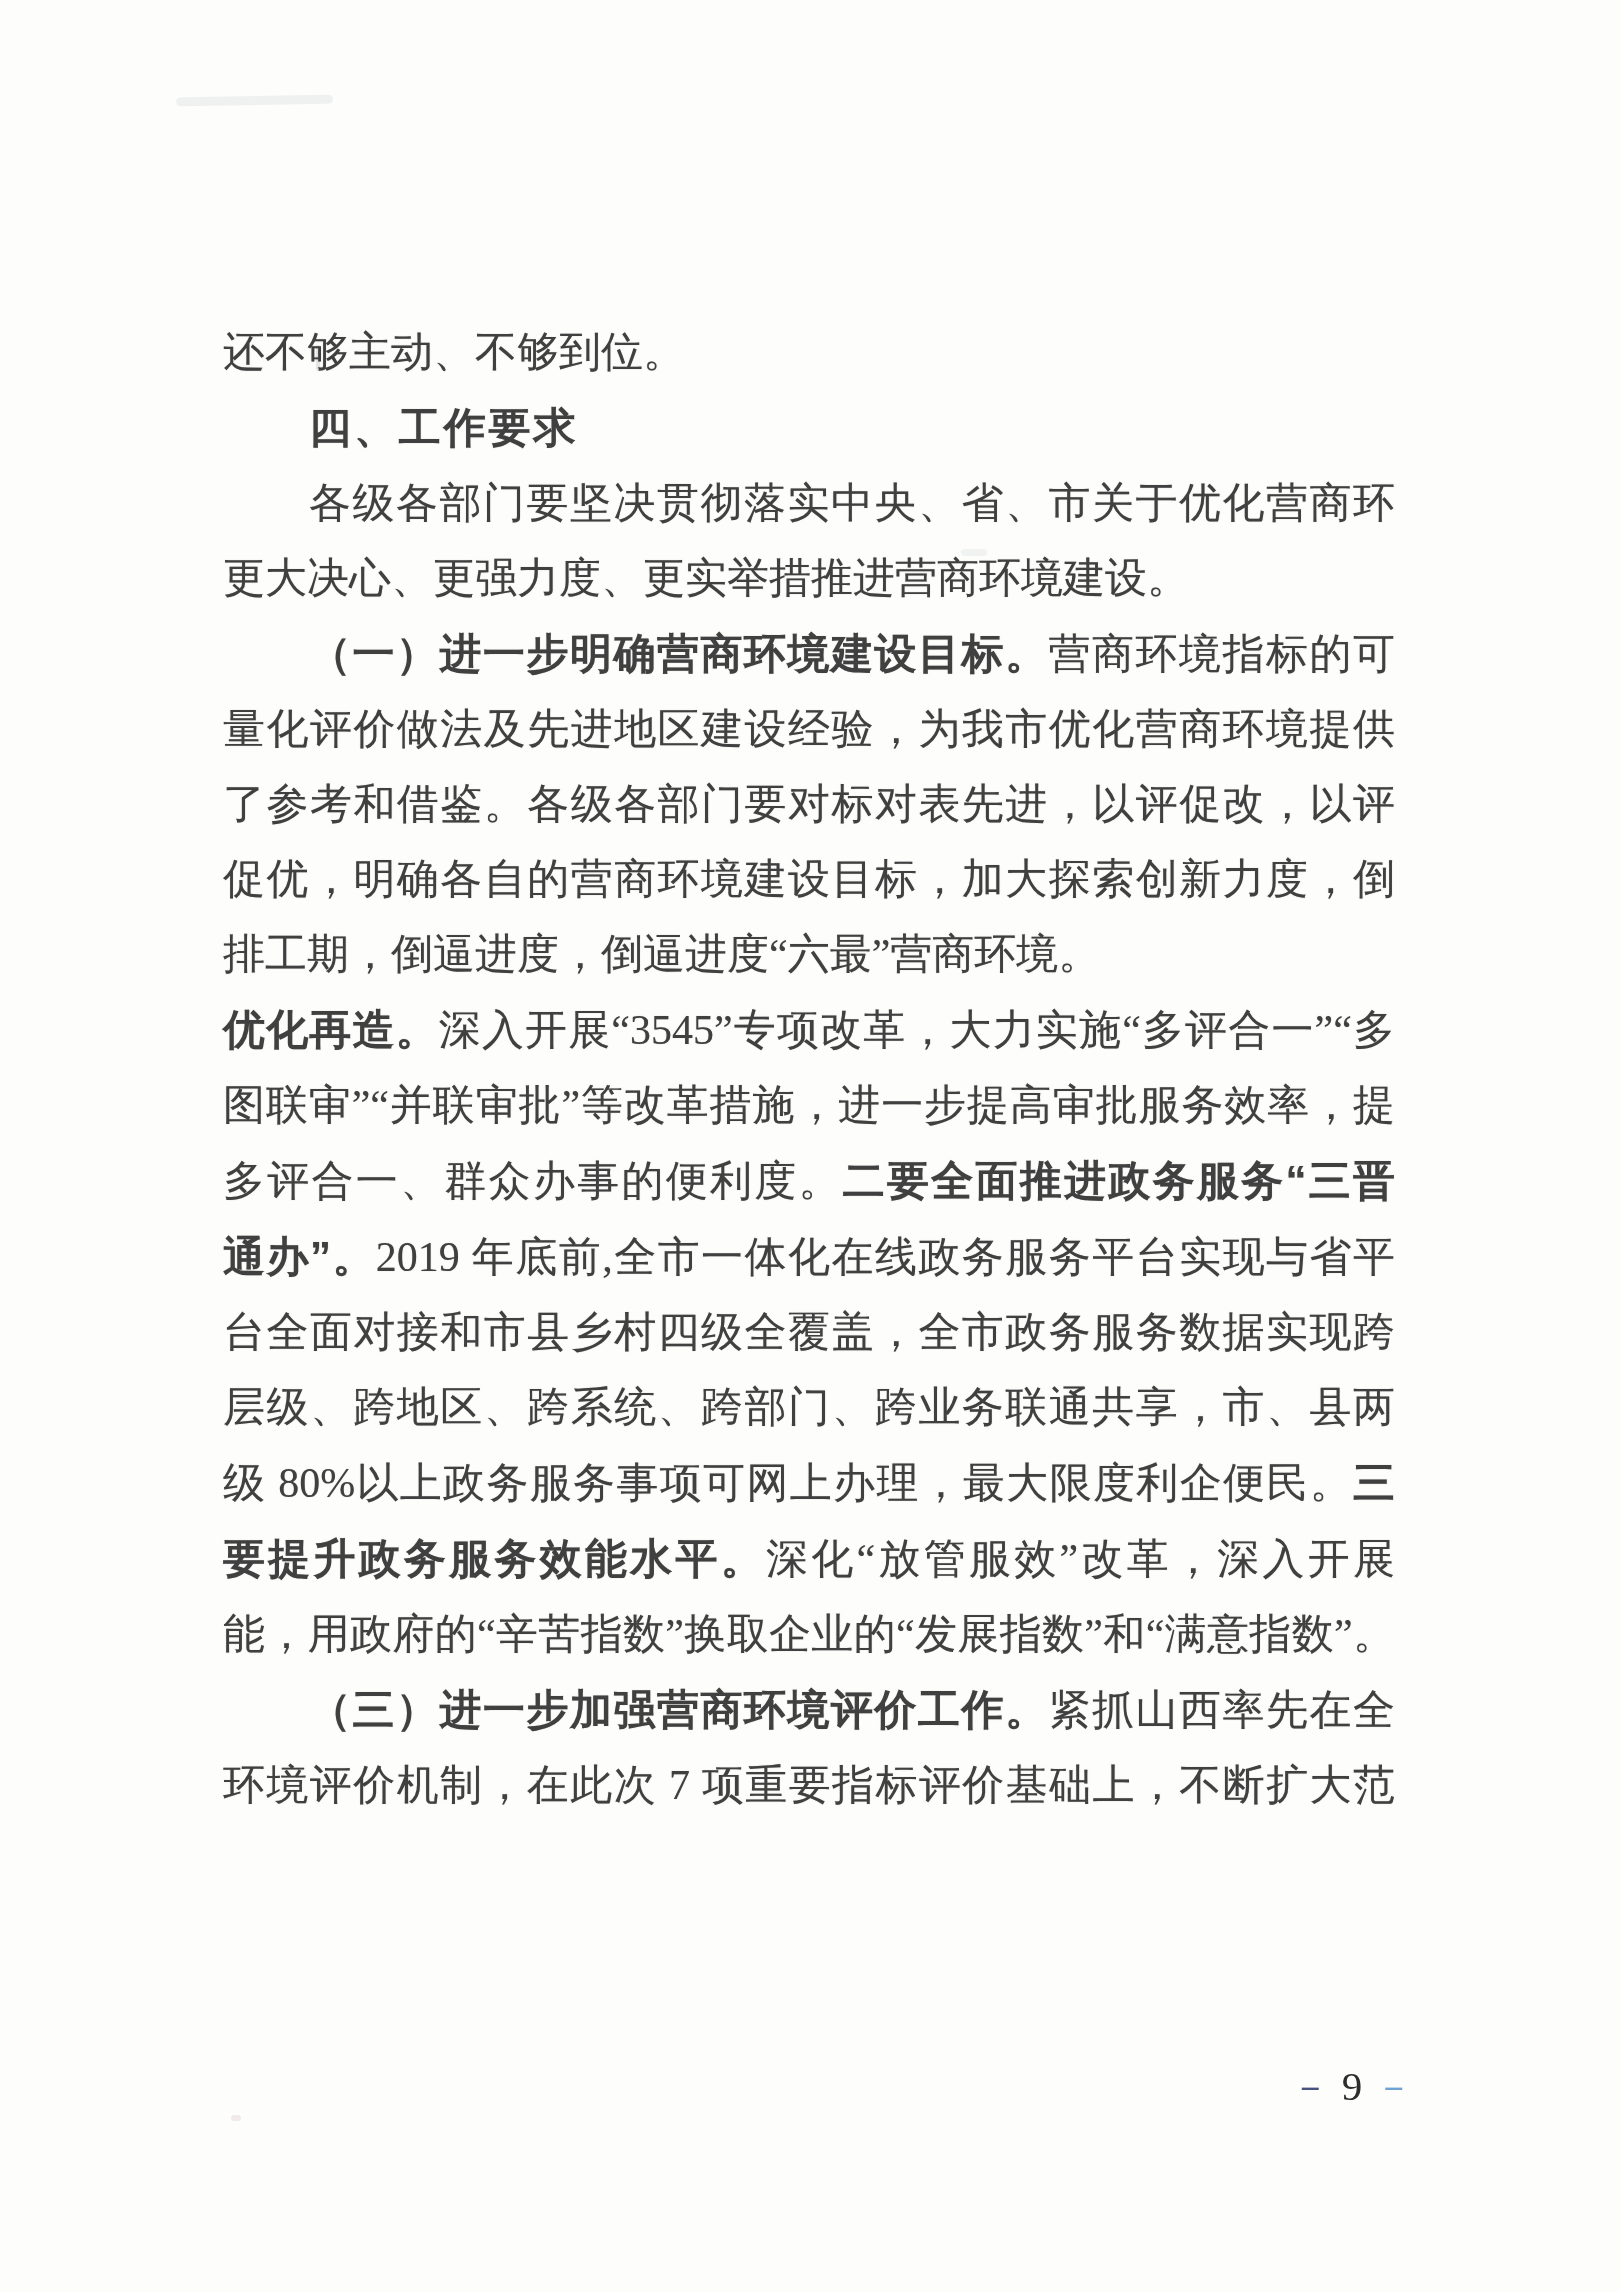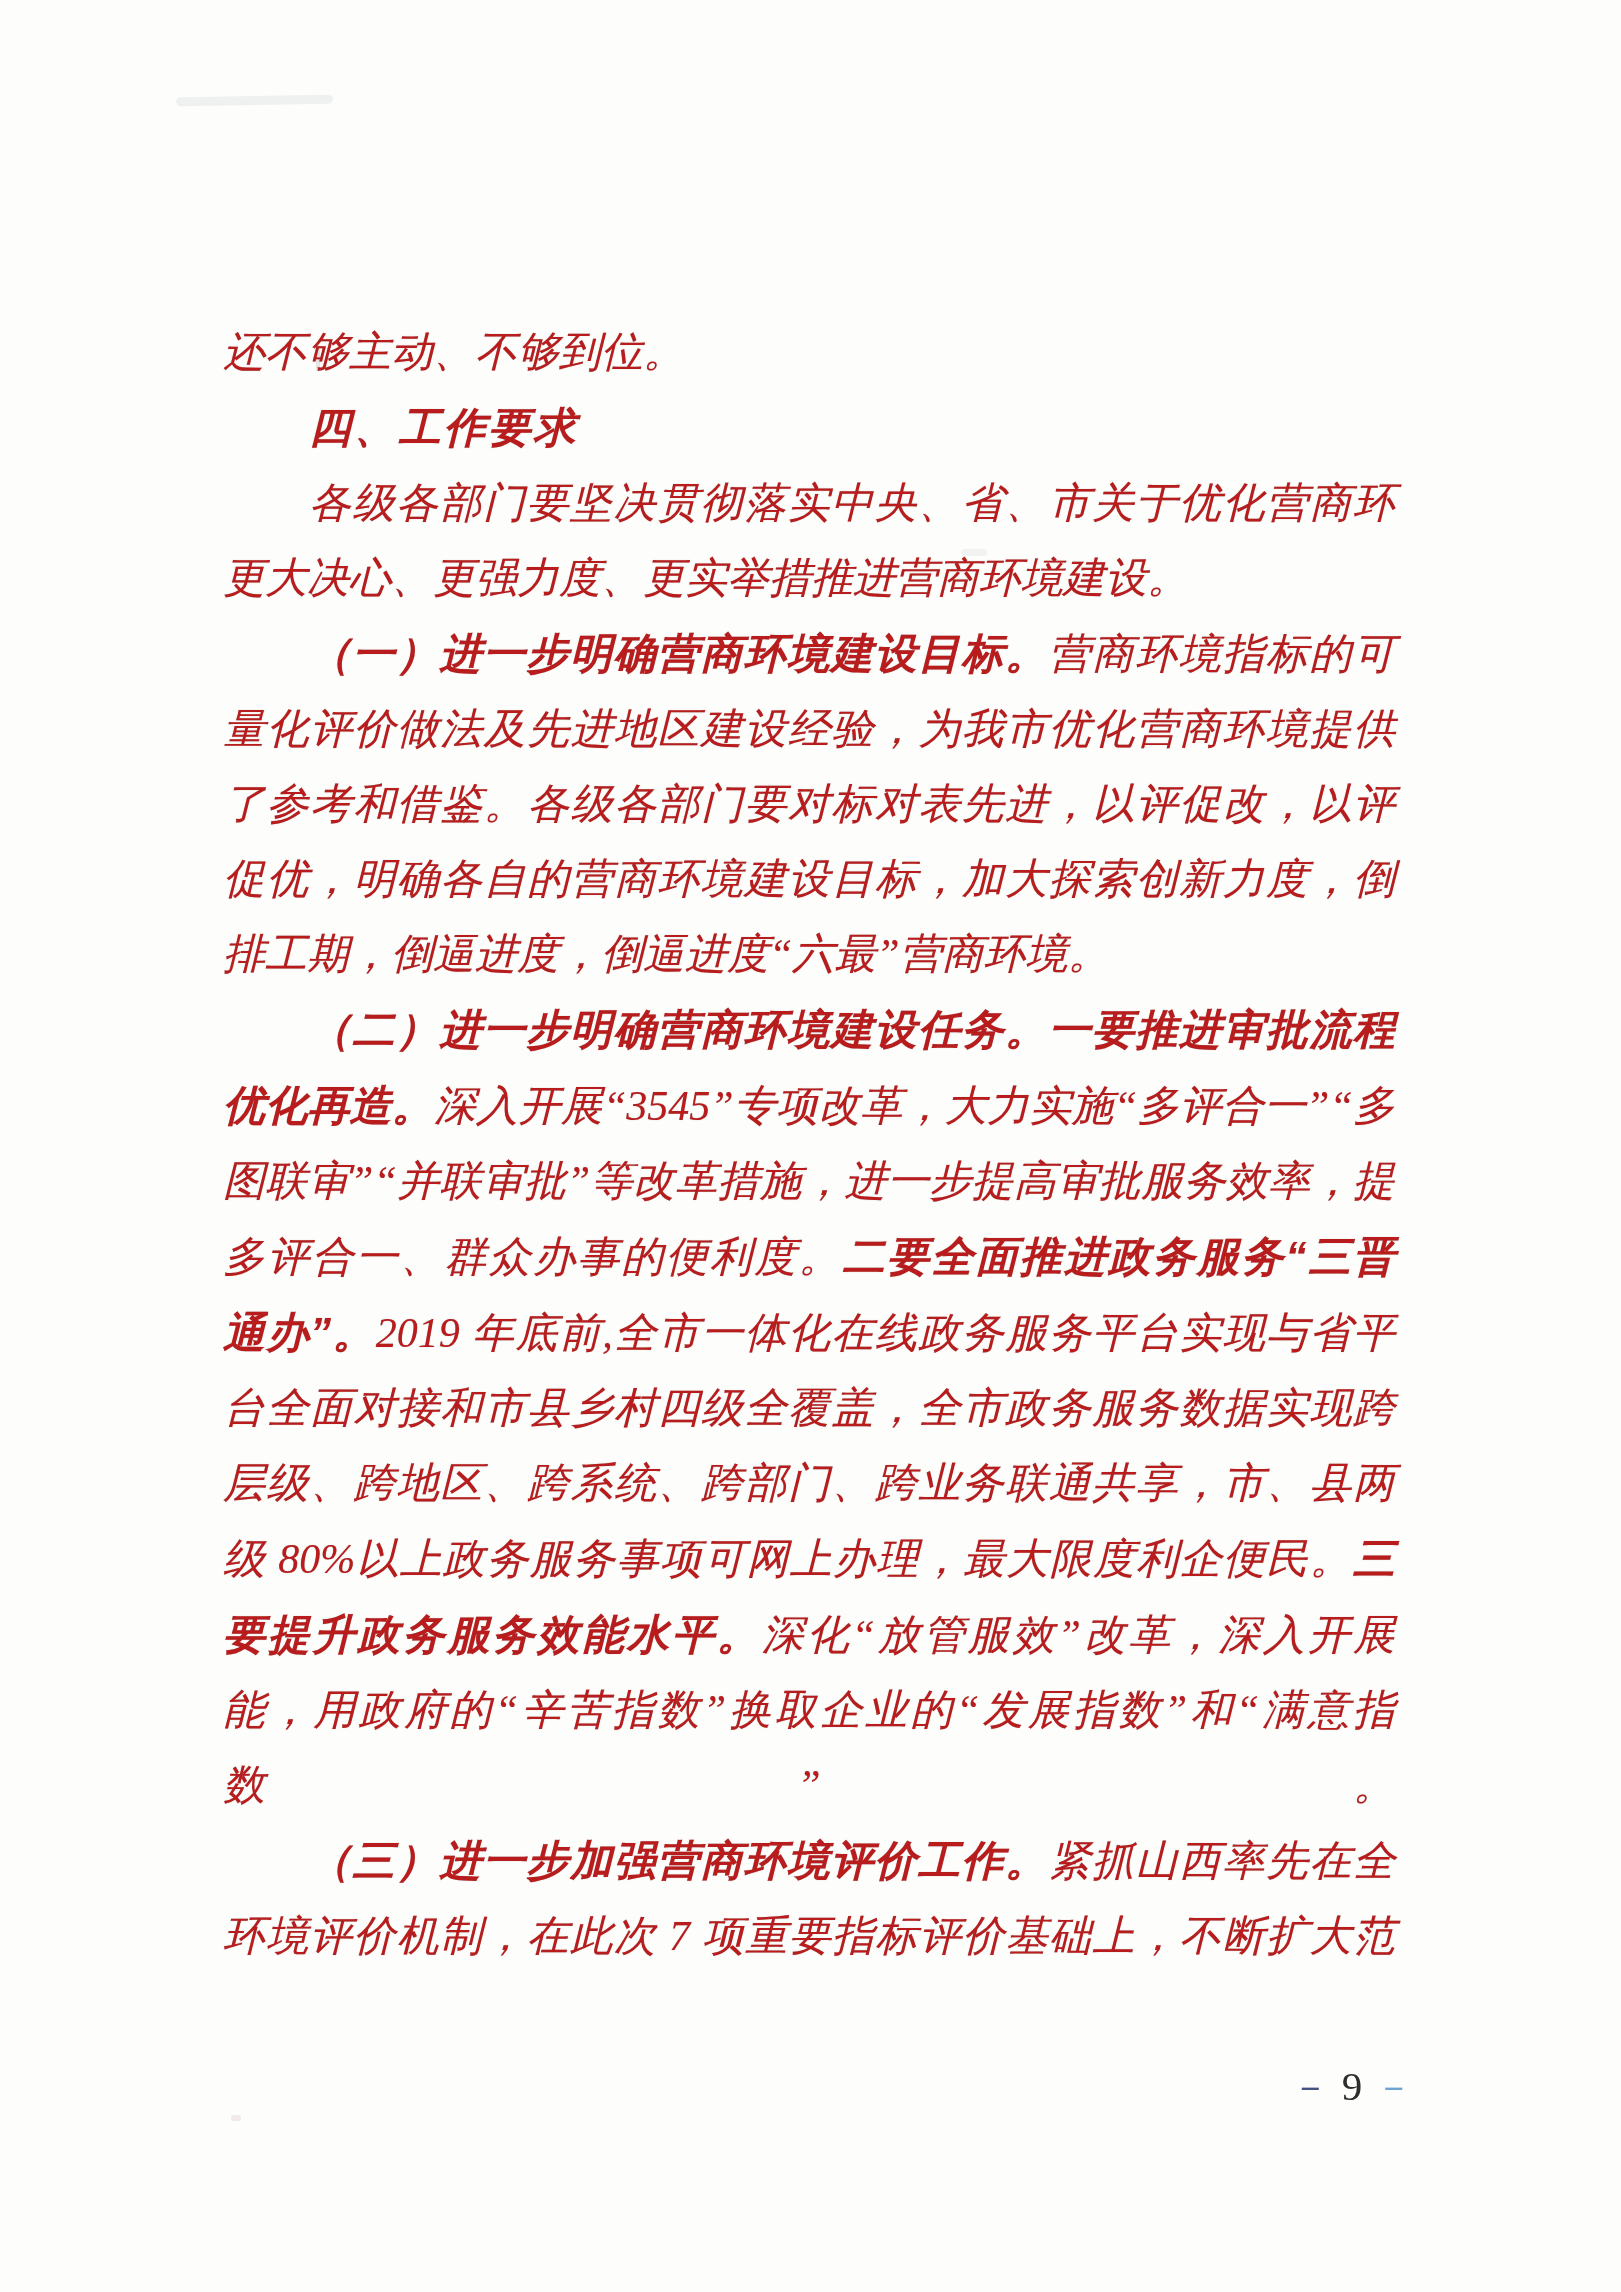--- a/index.html
+++ b/index.html
@@ -20,24 +20,23 @@
   .text-block {
     position: absolute;
     left: 223px;
     top: 315px;
     width: 1172px;
   }
   .line {
     font-family: "Liberation Serif", "DejaVu Serif", serif;
     font-size: 42px;
     line-height: 75px;
-    color: #b91c1c;
+    color: #404040;
     text-shadow: 0 0 1px rgba(40,40,40,0.35);
     text-align: left;
-    font-style: italic;
   }
   .just {
     text-align: justify;
     text-align-last: justify;
     text-justify: inter-character;
   }
   .indent {
     text-indent: 86px;
   }
   .b {
@@ -92,21 +91,20 @@
     <div class="line indent just"><span class="b">（一）进一步明确营商环境建设目标。</span><span class="r">营商环境指标的可</span></div>
 
     <div class="line just"><span class="r">量化评价做法及先进地区建设经验，为我市优化营商环境提供</span></div>
 
     <div class="line just"><span class="r">了参考和借鉴。各级各部门要对标对表先进，以评促改，以评</span></div>
 
     <div class="line just"><span class="r">促优，明确各自的营商环境建设目标，加大探索创新力度，倒</span></div>
 
     <div class="line"><span class="r">排工期，倒逼进度，倒逼进度“六最”营商环境。</span></div>
 
-    <div class="line indent just"><span class="b">（二）进一步明确营商环境建设任务。一要推进审批流程</span></div>
 
     <div class="line just"><span class="b">优化再造。</span><span class="r">深入开展“3545”专项改革，大力实施“多评合一”“多</span></div>
 
     <div class="line just"><span class="r">图联审”“并联审批”等改革措施，进一步提高审批服务效率，提</span></div>
 
     <div class="line just"><span class="r">多评合一、群众办事的便利度。</span><span class="b">二要全面推进政务服务“三晋</span></div>
 
     <div class="line just"><span class="b">通办”。</span><span class="r">2019 年底前,全市一体化在线政务服务平台实现与省平</span></div>
 
     <div class="line just"><span class="r">台全面对接和市县乡村四级全覆盖，全市政务服务数据实现跨</span></div>

